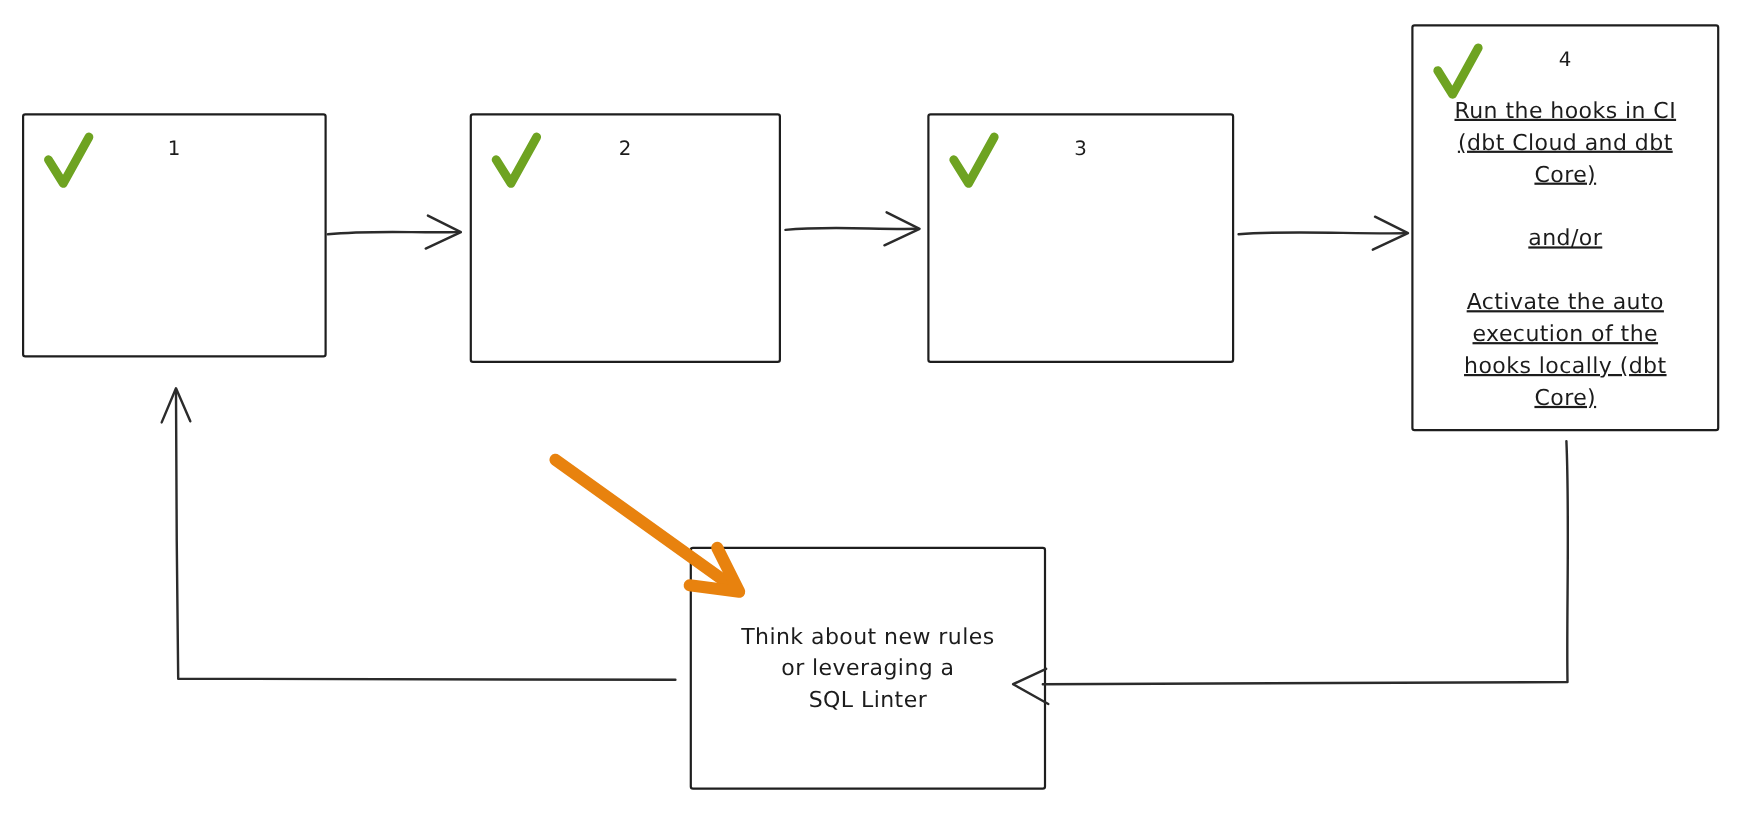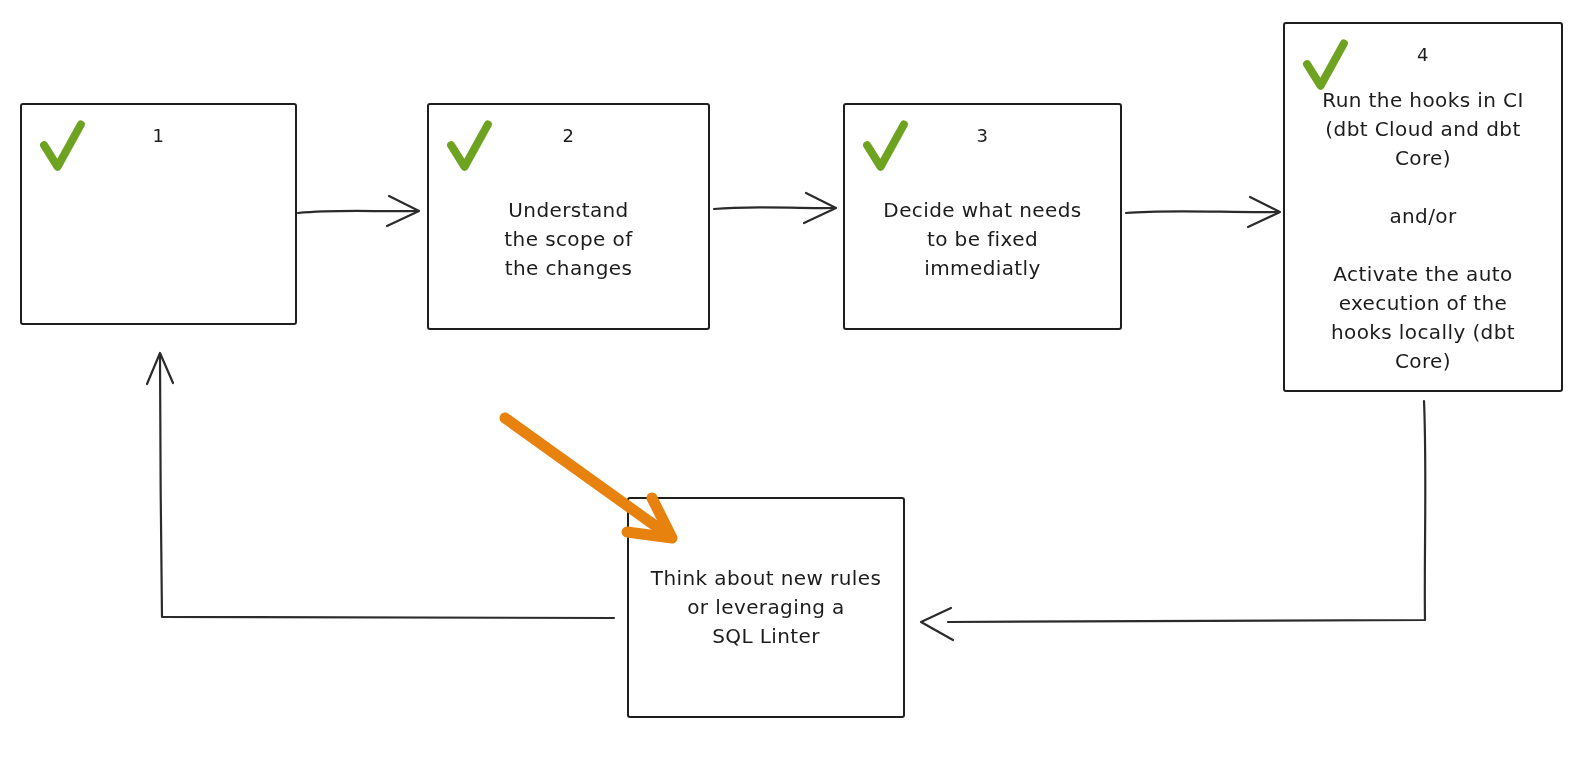--- a/index.html
+++ b/index.html
@@ -63,53 +63,47 @@
       <path d="M9,30 L24,54 L50,7" fill="none" stroke-width="9" stroke-linecap="round" stroke-linejoin="round" stroke="#6ea321"></path>
     </svg>
     <div class="num">1</div>
   </div>
 
   <div class="box" style="left:427px;top:103px;width:283px;height:227px;">
     <svg class="check" viewBox="0 0 58 64">
       <path d="M9,30 L24,54 L50,7" fill="none" stroke-width="9" stroke-linecap="round" stroke-linejoin="round" stroke="#6ea321"></path>
     </svg>
     <div class="num">2</div>
-    <div class="body">Understand
-the scope of
-the changes</div>
   </div>
 
   <div class="box" style="left:843px;top:103px;width:279px;height:227px;">
     <svg class="check" viewBox="0 0 58 64">
       <path d="M9,30 L24,54 L50,7" fill="none" stroke-width="9" stroke-linecap="round" stroke-linejoin="round" stroke="#6ea321"></path>
     </svg>
     <div class="num">3</div>
-    <div class="body">Decide what needs
-to be fixed
-immediatly</div>
   </div>
 
   <div class="box" style="left:1283px;top:22px;width:280px;height:370px;">
     <svg class="check" viewBox="0 0 58 64">
       <path d="M9,30 L24,54 L50,7" fill="none" stroke-width="9" stroke-linecap="round" stroke-linejoin="round" stroke="#6ea321"></path>
     </svg>
     <div class="num">4</div>
-    <div class="body" style="align-items:flex-start;padding-top:16px;">Run the hooks in CI
+    <div class="body" style="align-items:flex-start;padding-top:16px;text-decoration:underline;">Run the hooks in CI
 (dbt Cloud and dbt
 Core)
 
 and/or
 
 Activate the auto
 execution of the
 hooks locally (dbt
 Core)</div>
   </div>
 
-  <div class="box" style="left:627px;top:497px;width:278px;height:221px;">
+  <div class="box" style="left:627px;top:497px;width:324px;height:221px;">
     <div class="body">Think about new rules
 or leveraging a
 SQL Linter</div>
   </div>
 
   <svg id="connector-layer" viewBox="0 0 1584 757">
 
     <g>
       <path d="M298,213 C340,209 378,212 416,211" fill="none" stroke-width="2.2" stroke-linecap="round" stroke="#2b2b2b"></path>
       <path d="M389,196 L419,211 L387,226" fill="none" stroke-width="2.2" stroke-linecap="round" stroke-linejoin="round" stroke="#2b2b2b"></path>

